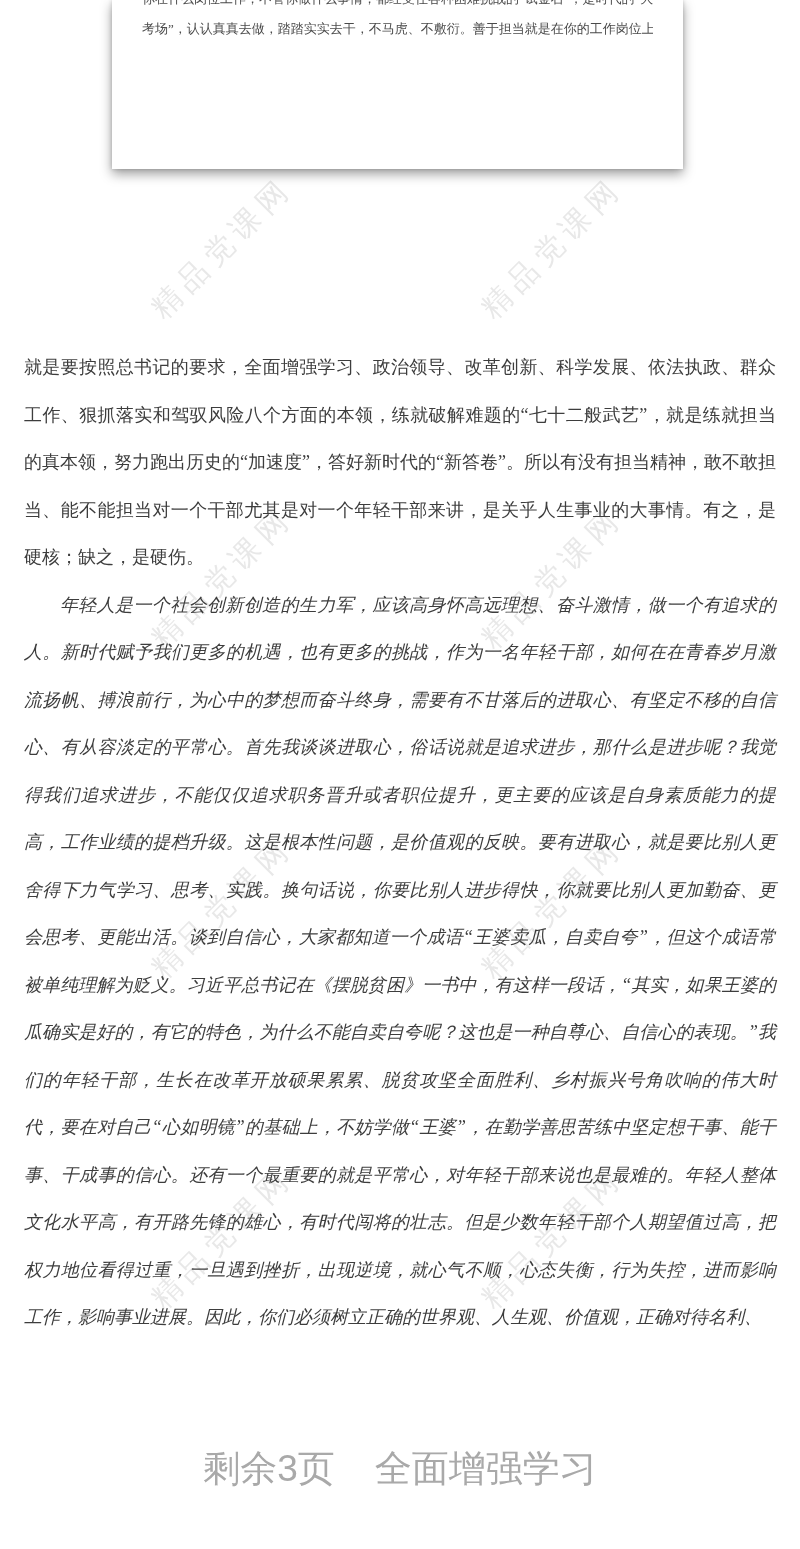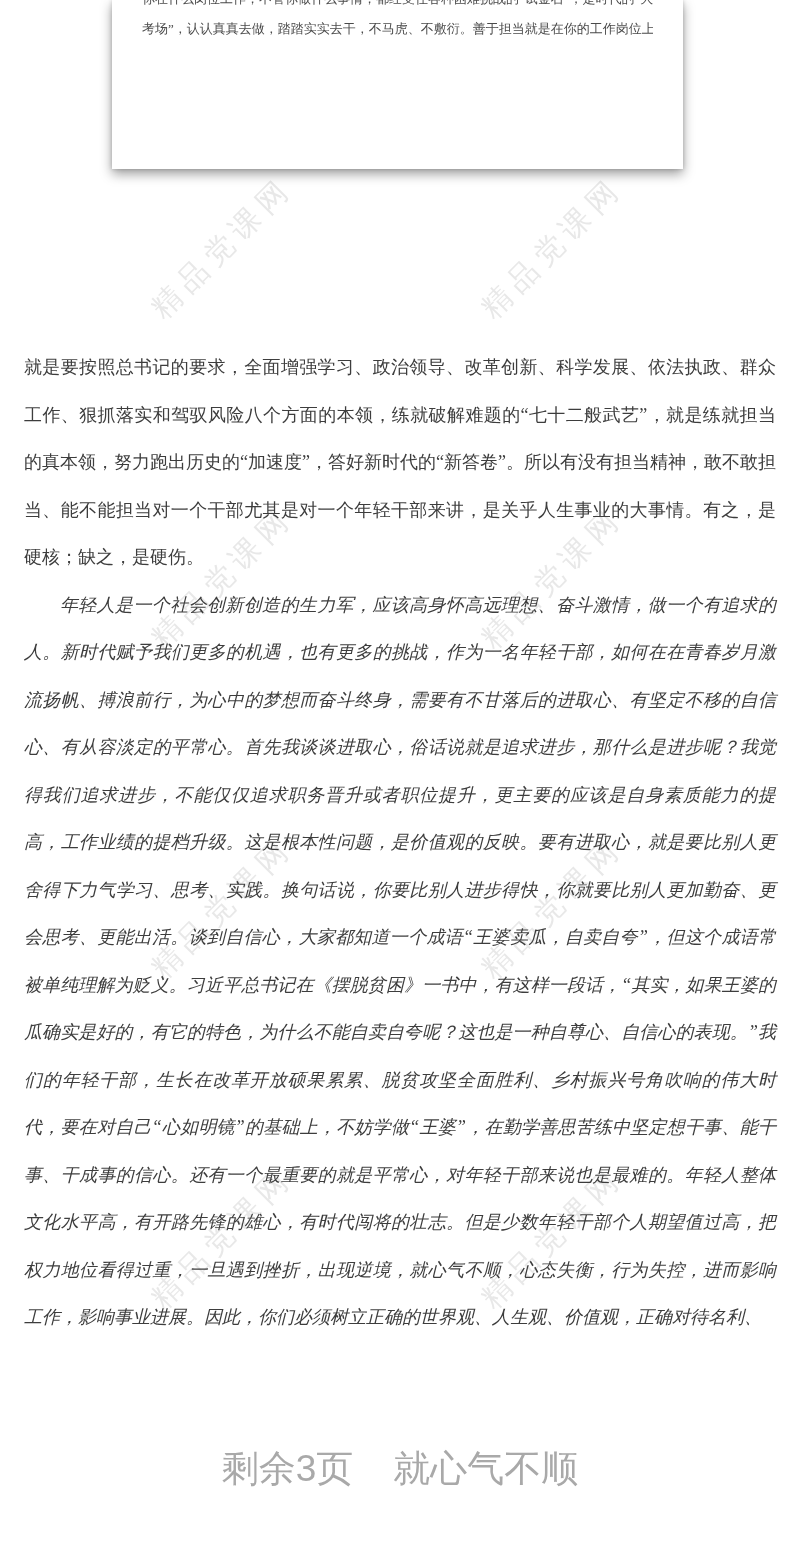--- a/index.html
+++ b/index.html
@@ -101,16 +101,16 @@
       <div class="p1line">考场”，认认真真去做，踏踏实实去干，不马虎、不敷衍。善于担当就是在你的工作岗位上，</div>
     </div>
   </div>
 
   <div class="content">
     <p>就是要按照总书记的要求，全面增强学习、政治领导、改革创新、科学发展、依法执政、群众工作、狠抓落实和驾驭风险八个方面的本领，练就破解难题的“七十二般武艺”，就是练就担当的真本领，努力跑出历史的“加速度”，答好新时代的“新答卷”。所以有没有担当精神，敢不敢担当、能不能担当对一个干部尤其是对一个年轻干部来讲，是关乎人生事业的大事情。有之，是硬核；缺之，是硬伤。</p>
     <p class="indent">年轻人是一个社会创新创造的生力军，应该高身怀高远理想、奋斗激情，做一个有追求的人。新时代赋予我们更多的机遇，也有更多的挑战，作为一名年轻干部，如何在在青春岁月激流扬帆、搏浪前行，为心中的梦想而奋斗终身，需要有不甘落后的进取心、有坚定不移的自信心、有从容淡定的平常心。首先我谈谈进取心，俗话说就是追求进步，那什么是进步呢？我觉得我们追求进步，不能仅仅追求职务晋升或者职位提升，更主要的应该是自身素质能力的提高，工作业绩的提档升级。这是根本性问题，是价值观的反映。要有进取心，就是要比别人更舍得下力气学习、思考、实践。换句话说，你要比别人进步得快，你就要比别人更加勤奋、更会思考、更能出活。谈到自信心，大家都知道一个成语“王婆卖瓜，自卖自夸”，但这个成语常被单纯理解为贬义。习近平总书记在《摆脱贫困》一书中，有这样一段话，“其实，如果王婆的瓜确实是好的，有它的特色，为什么不能自卖自夸呢？这也是一种自尊心、自信心的表现。”我们的年轻干部，生长在改革开放硕果累累、脱贫攻坚全面胜利、乡村振兴号角吹响的伟大时代，要在对自己“心如明镜”的基础上，不妨学做“王婆”，在勤学善思苦练中坚定想干事、能干事、干成事的信心。还有一个最重要的就是平常心，对年轻干部来说也是最难的。年轻人整体文化水平高，有开路先锋的雄心，有时代闯将的壮志。但是少数年轻干部个人期望值过高，把权力地位看得过重，一旦遇到挫折，出现逆境，就心气不顺，心态失衡，行为失控，进而影响工作，影响事业进展。因此，你们必须树立正确的世界观、人生观、价值观，正确对待名利、</p>
   </div>
 
   <div class="footer">
-    <span>剩余3页</span><span class="gap"></span><span>就心气不顺</span>
+    <span>剩余3页</span><span class="gap"></span><span>全面增强学习</span>
   </div>
 
 </div>
 
 </body></html>

